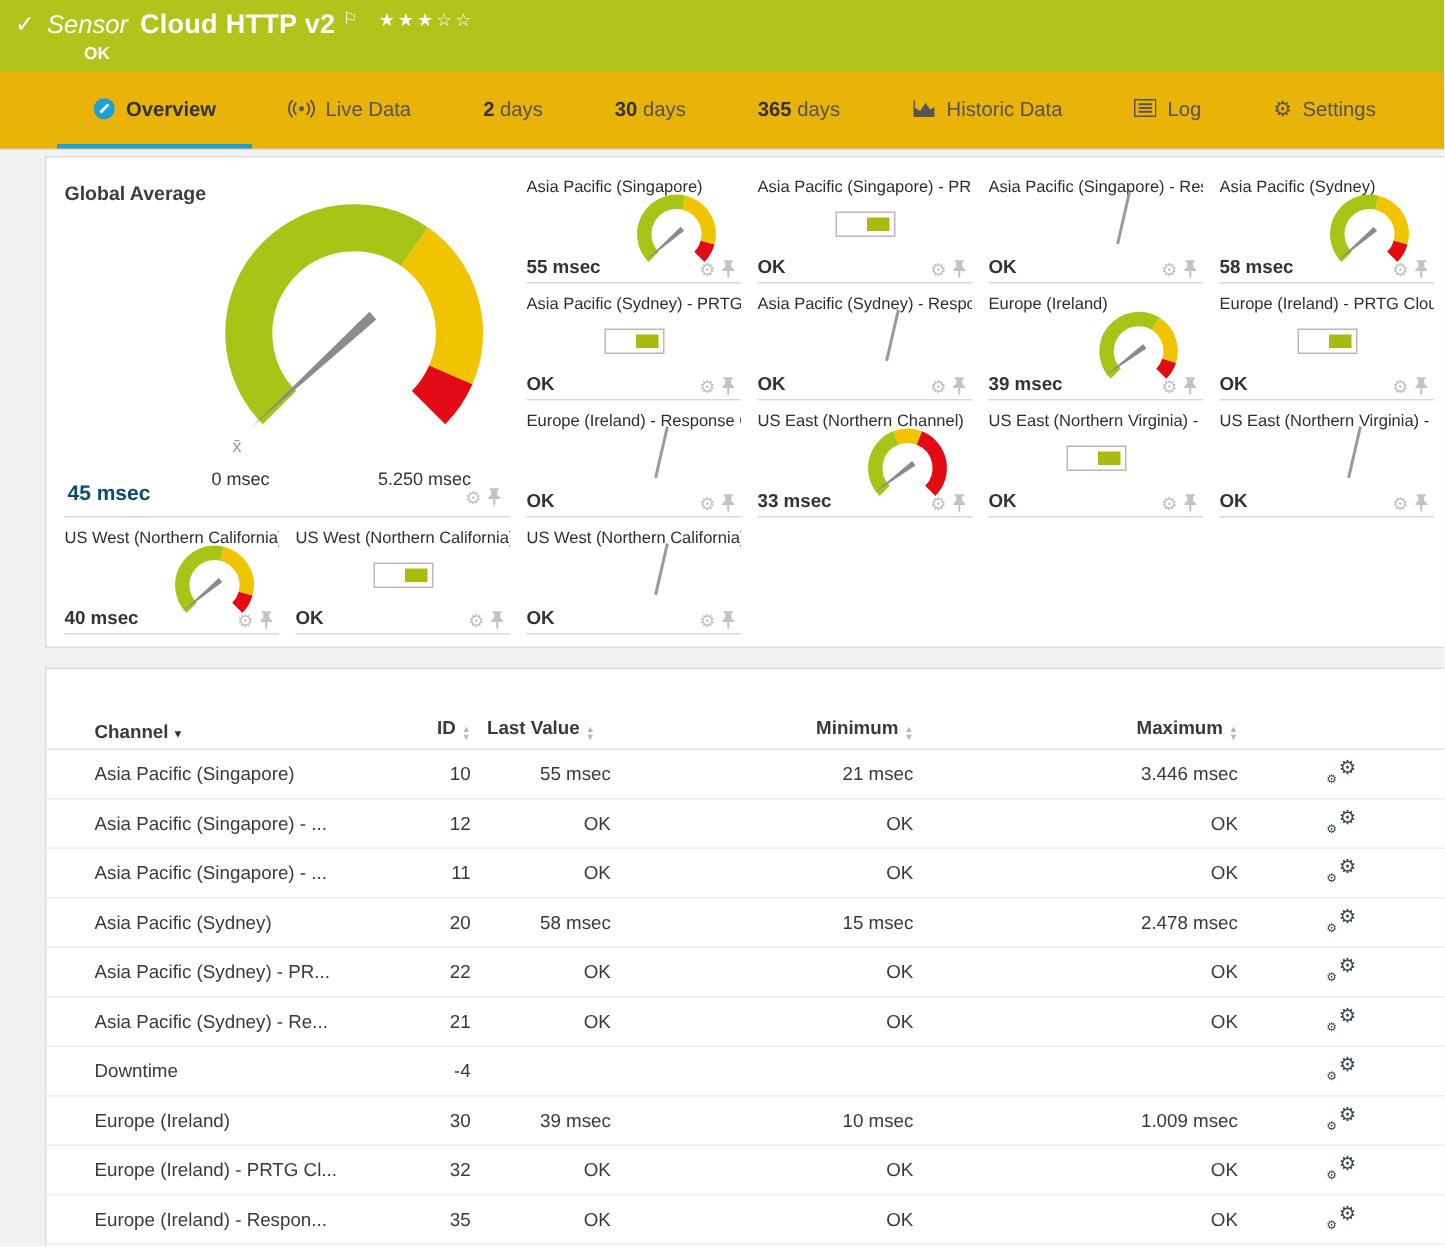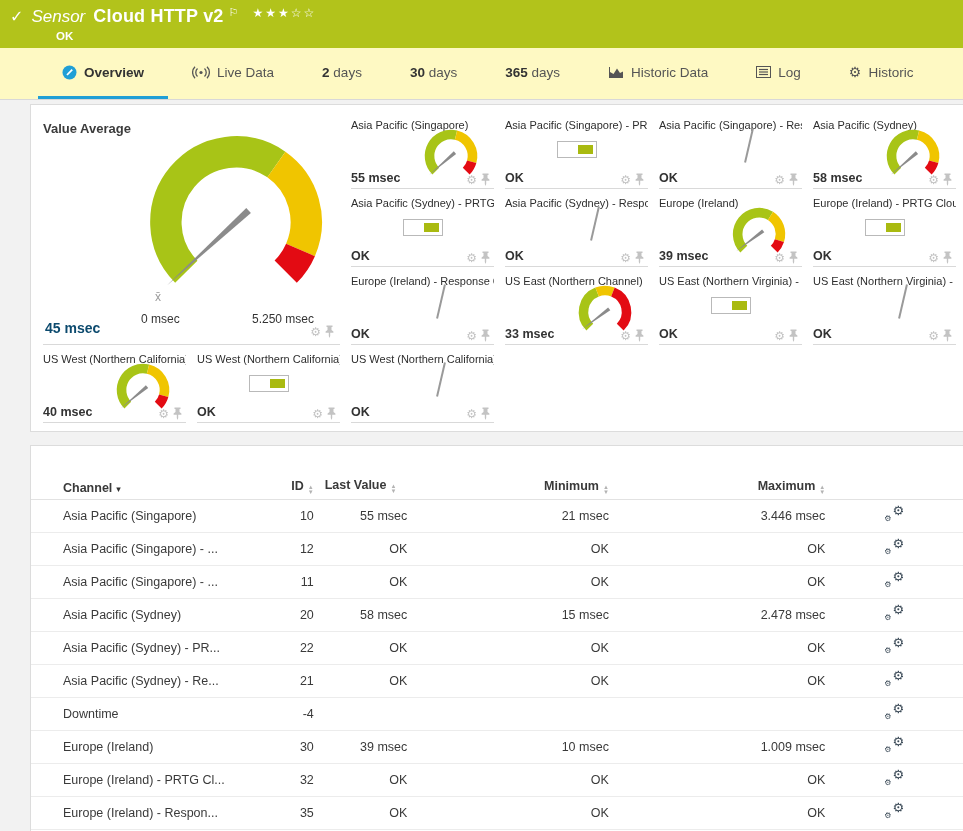--- a/index.html
+++ b/index.html
@@ -11,21 +11,21 @@
   .topbar { height:48px; background:#b2c31b; color:#fff; padding:6px 0 0 10px; }
   .titleline { display:flex; align-items:center; gap:8px; }
   .check { font-size:16px; font-weight:bold; line-height:1; }
   .kind { font-style:italic; font-size:17px; }
   .sname { font-size:18px; font-weight:bold; letter-spacing:.2px; }
   .flag { font-size:11px; align-self:flex-start; margin-left:-3px; }
   .stars { font-size:12px; letter-spacing:2px; align-self:flex-start; margin-left:6px; cursor:pointer; }
   .statusline { font-size:11.5px; font-weight:bold; margin:3px 0 0 46px; }
 
   
-  .tabbar { height:52px; background:#fef9c3; border-bottom:1px solid #d8d8d8; display:flex; align-items:stretch; padding-left:38px; }
+  .tabbar { height:52px; background:#eab308; border-bottom:1px solid #d8d8d8; display:flex; align-items:stretch; padding-left:38px; }
   .tab { display:flex; align-items:center; gap:7px; padding:0 24px; font-size:13.5px; color:#555; border-bottom:3px solid transparent; cursor:pointer; white-space:nowrap; }
   .tab b { color:#333; font-weight:bold; }
   .tab.active { border-bottom-color:#209fd6; color:#333; font-weight:bold; }
   .tab svg, .tab .gearglyph { flex:0 0 auto; }
   .gearglyph { font-size:14px; color:#555; font-style:normal; }
 
   
   main { padding-top:4px; }
   .gauges-box { margin-left:30px; width:933px; background:#fff; border:1px solid #dcdcdc; border-right:none; padding:10px 0 8px 12px; }
   .grid { display:grid; grid-template-columns:repeat(6,143px); column-gap:11px; row-gap:4px; grid-auto-rows:74px; }
@@ -117,30 +117,30 @@
         <svg width="15" height="12" viewBox="0 0 15 12">
           <rect x="0.5" y="0.5" width="14" height="11" fill="none" stroke="#555" stroke-width="1"></rect>
           <line x1="3" y1="3.5" x2="12" y2="3.5" stroke="#555" stroke-width="1.2"></line>
           <line x1="3" y1="6" x2="12" y2="6" stroke="#555" stroke-width="1.2"></line>
           <line x1="3" y1="8.5" x2="12" y2="8.5" stroke="#555" stroke-width="1.2"></line>
         </svg>
         <span>Log</span>
       </div>
       <div class="tab">
         <i class="gearglyph">⚙</i>
-        <span>Historic</span>
+        <span>Settings</span>
       </div>
     </nav>
 
   <main>
 
     <section class="gauges-box">
       <div class="grid" id="panel-grid">
         <div class="global-panel">
-          <div class="gp-title">Value Average</div>
+          <div class="gp-title">Global Average</div>
           <div class="gp-gauge" id="global-gauge"><svg width="190" height="190" viewBox="0 0 190 190" style="overflow:visible">
                 <path d="M 45.3 144.7 A 70.3 70.3 0 0 1 135.4 37.5" stroke="#a8c417" stroke-width="31.4" fill="none"></path>
                 <path d="M 135.4 37.5 A 70.3 70.3 0 0 1 159.5 122.9" stroke="#f0c500" stroke-width="31.4" fill="none"></path>
                 <path d="M 159.5 122.9 A 70.3 70.3 0 0 1 144.7 144.7" stroke="#e30b13" stroke-width="31.4" fill="none"></path>
                 <polygon points="25.9,158.5 105.3,80.9 109.9,86.0" fill="#8b8b8b"></polygon>
               </svg></div>
           <div class="gp-mean">x̄</div>
           <div class="gp-scale">
             <span>0 msec</span>
             <span>5.250 msec</span>

